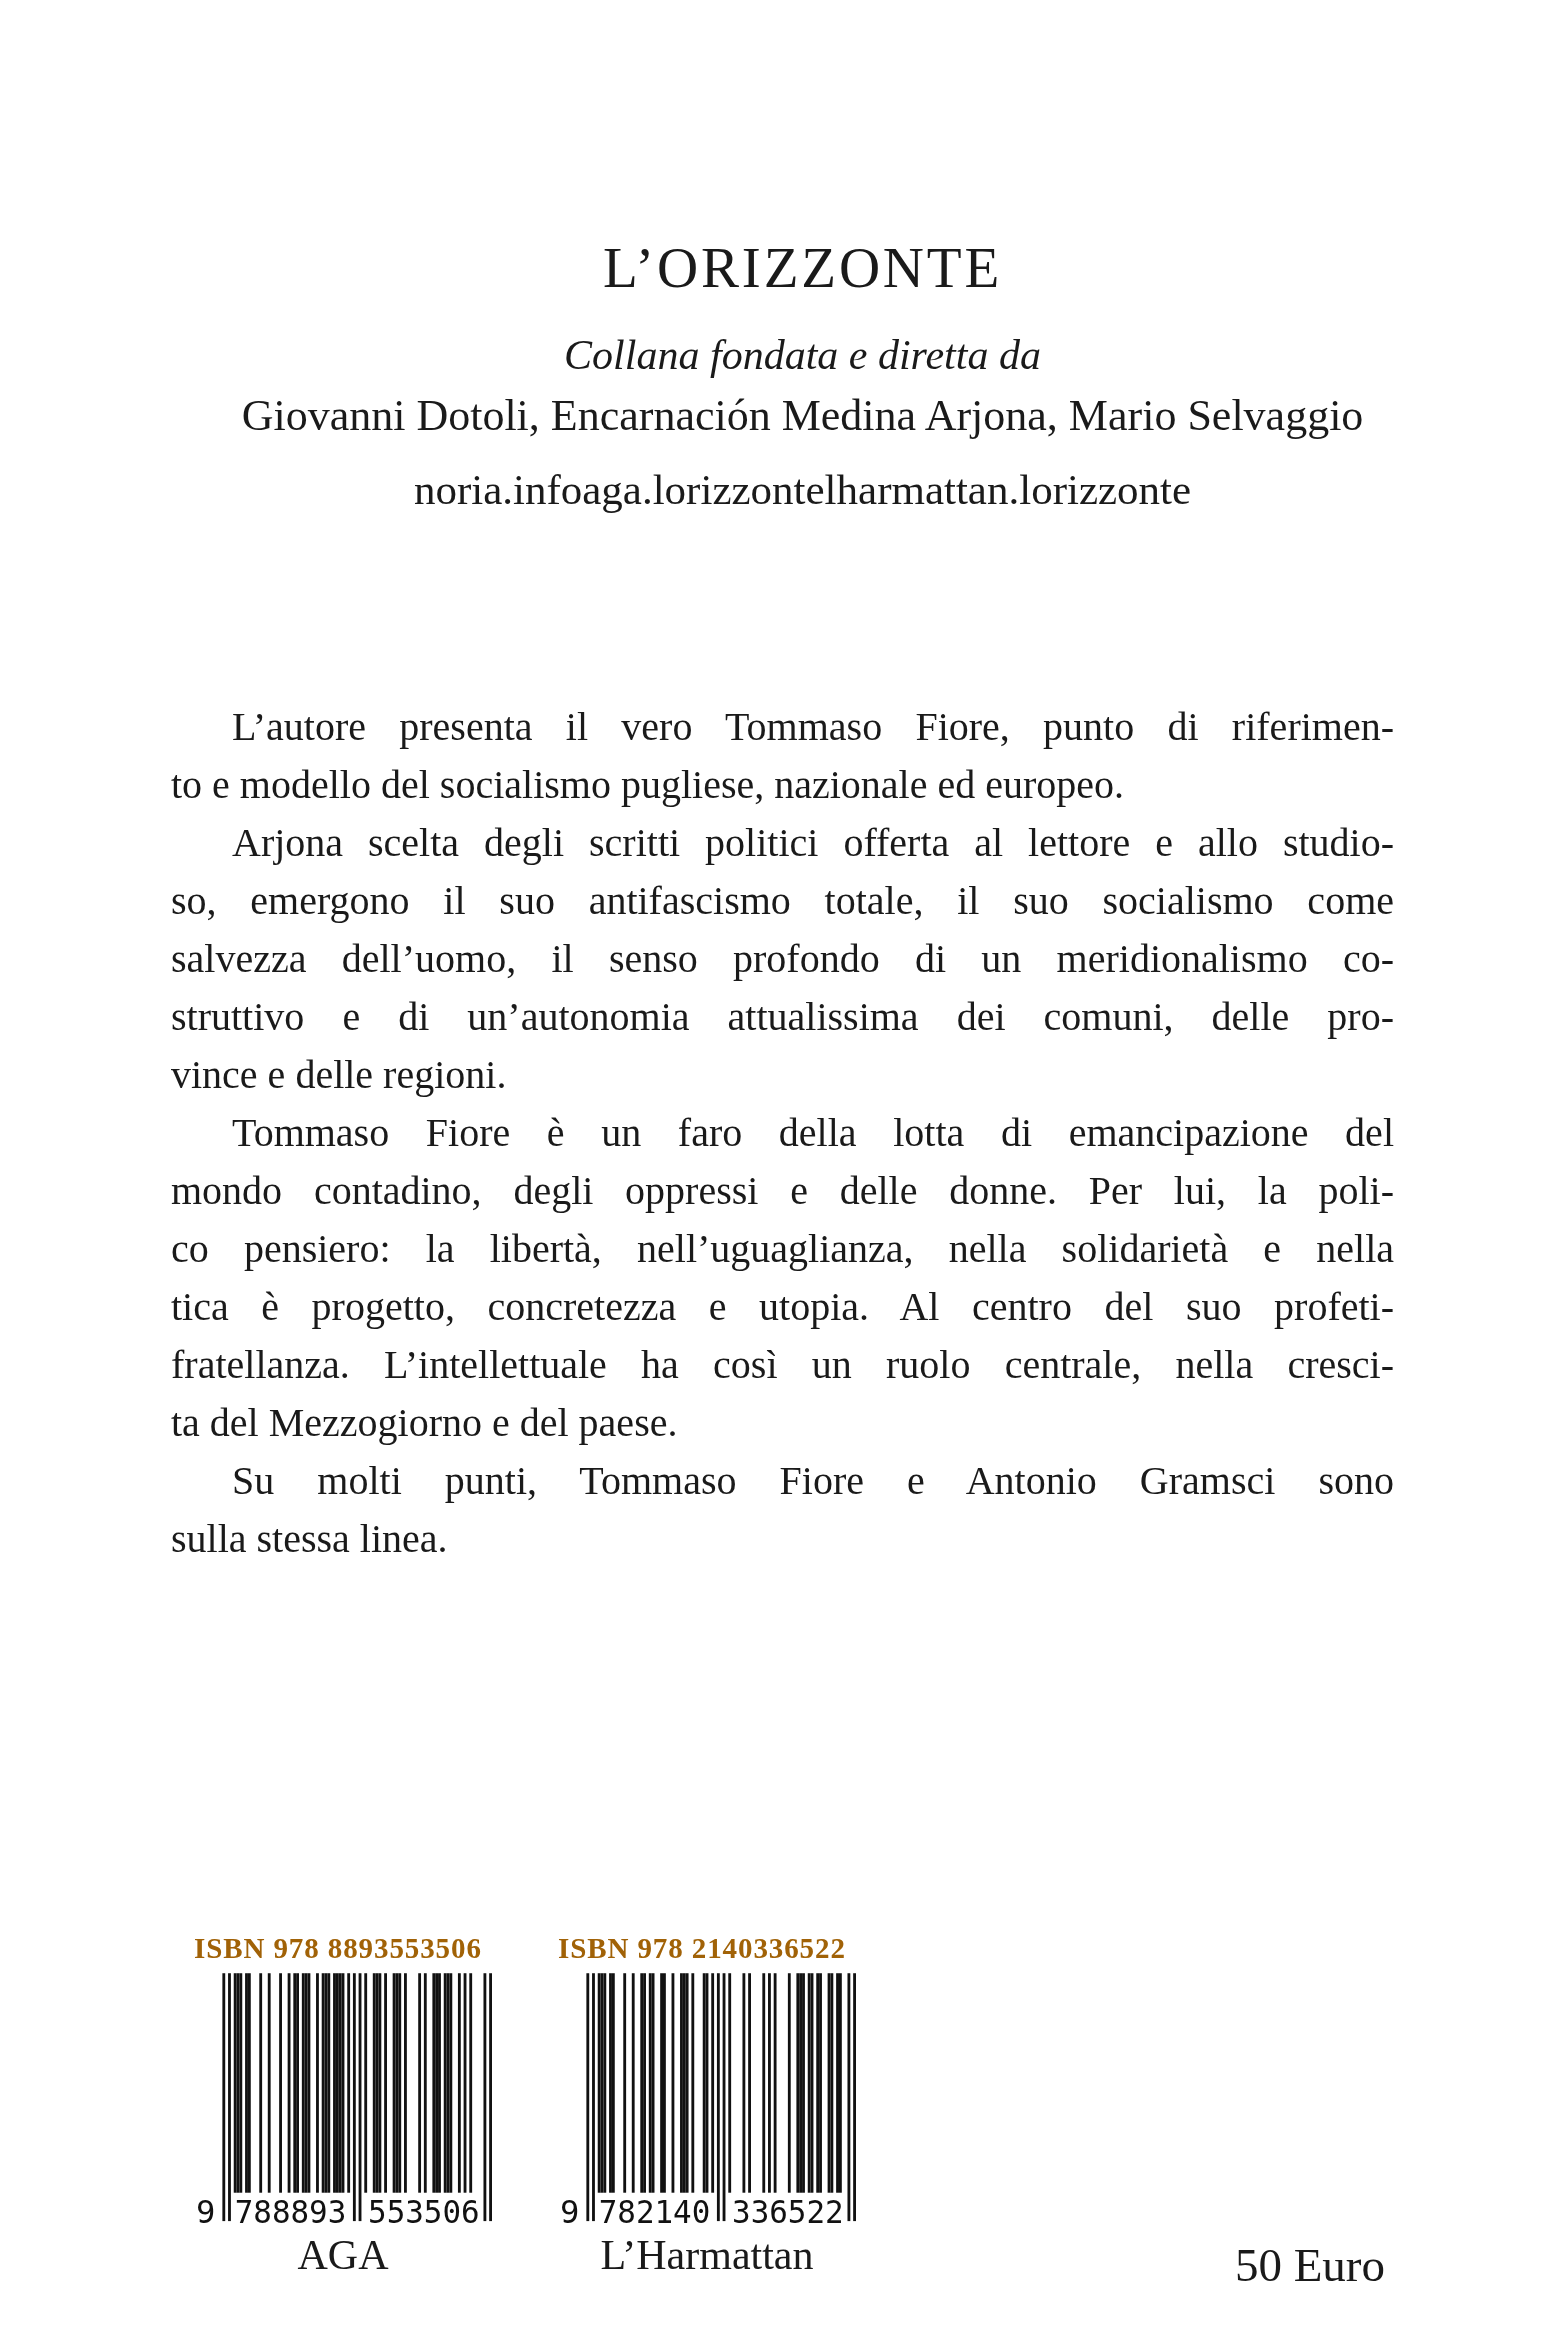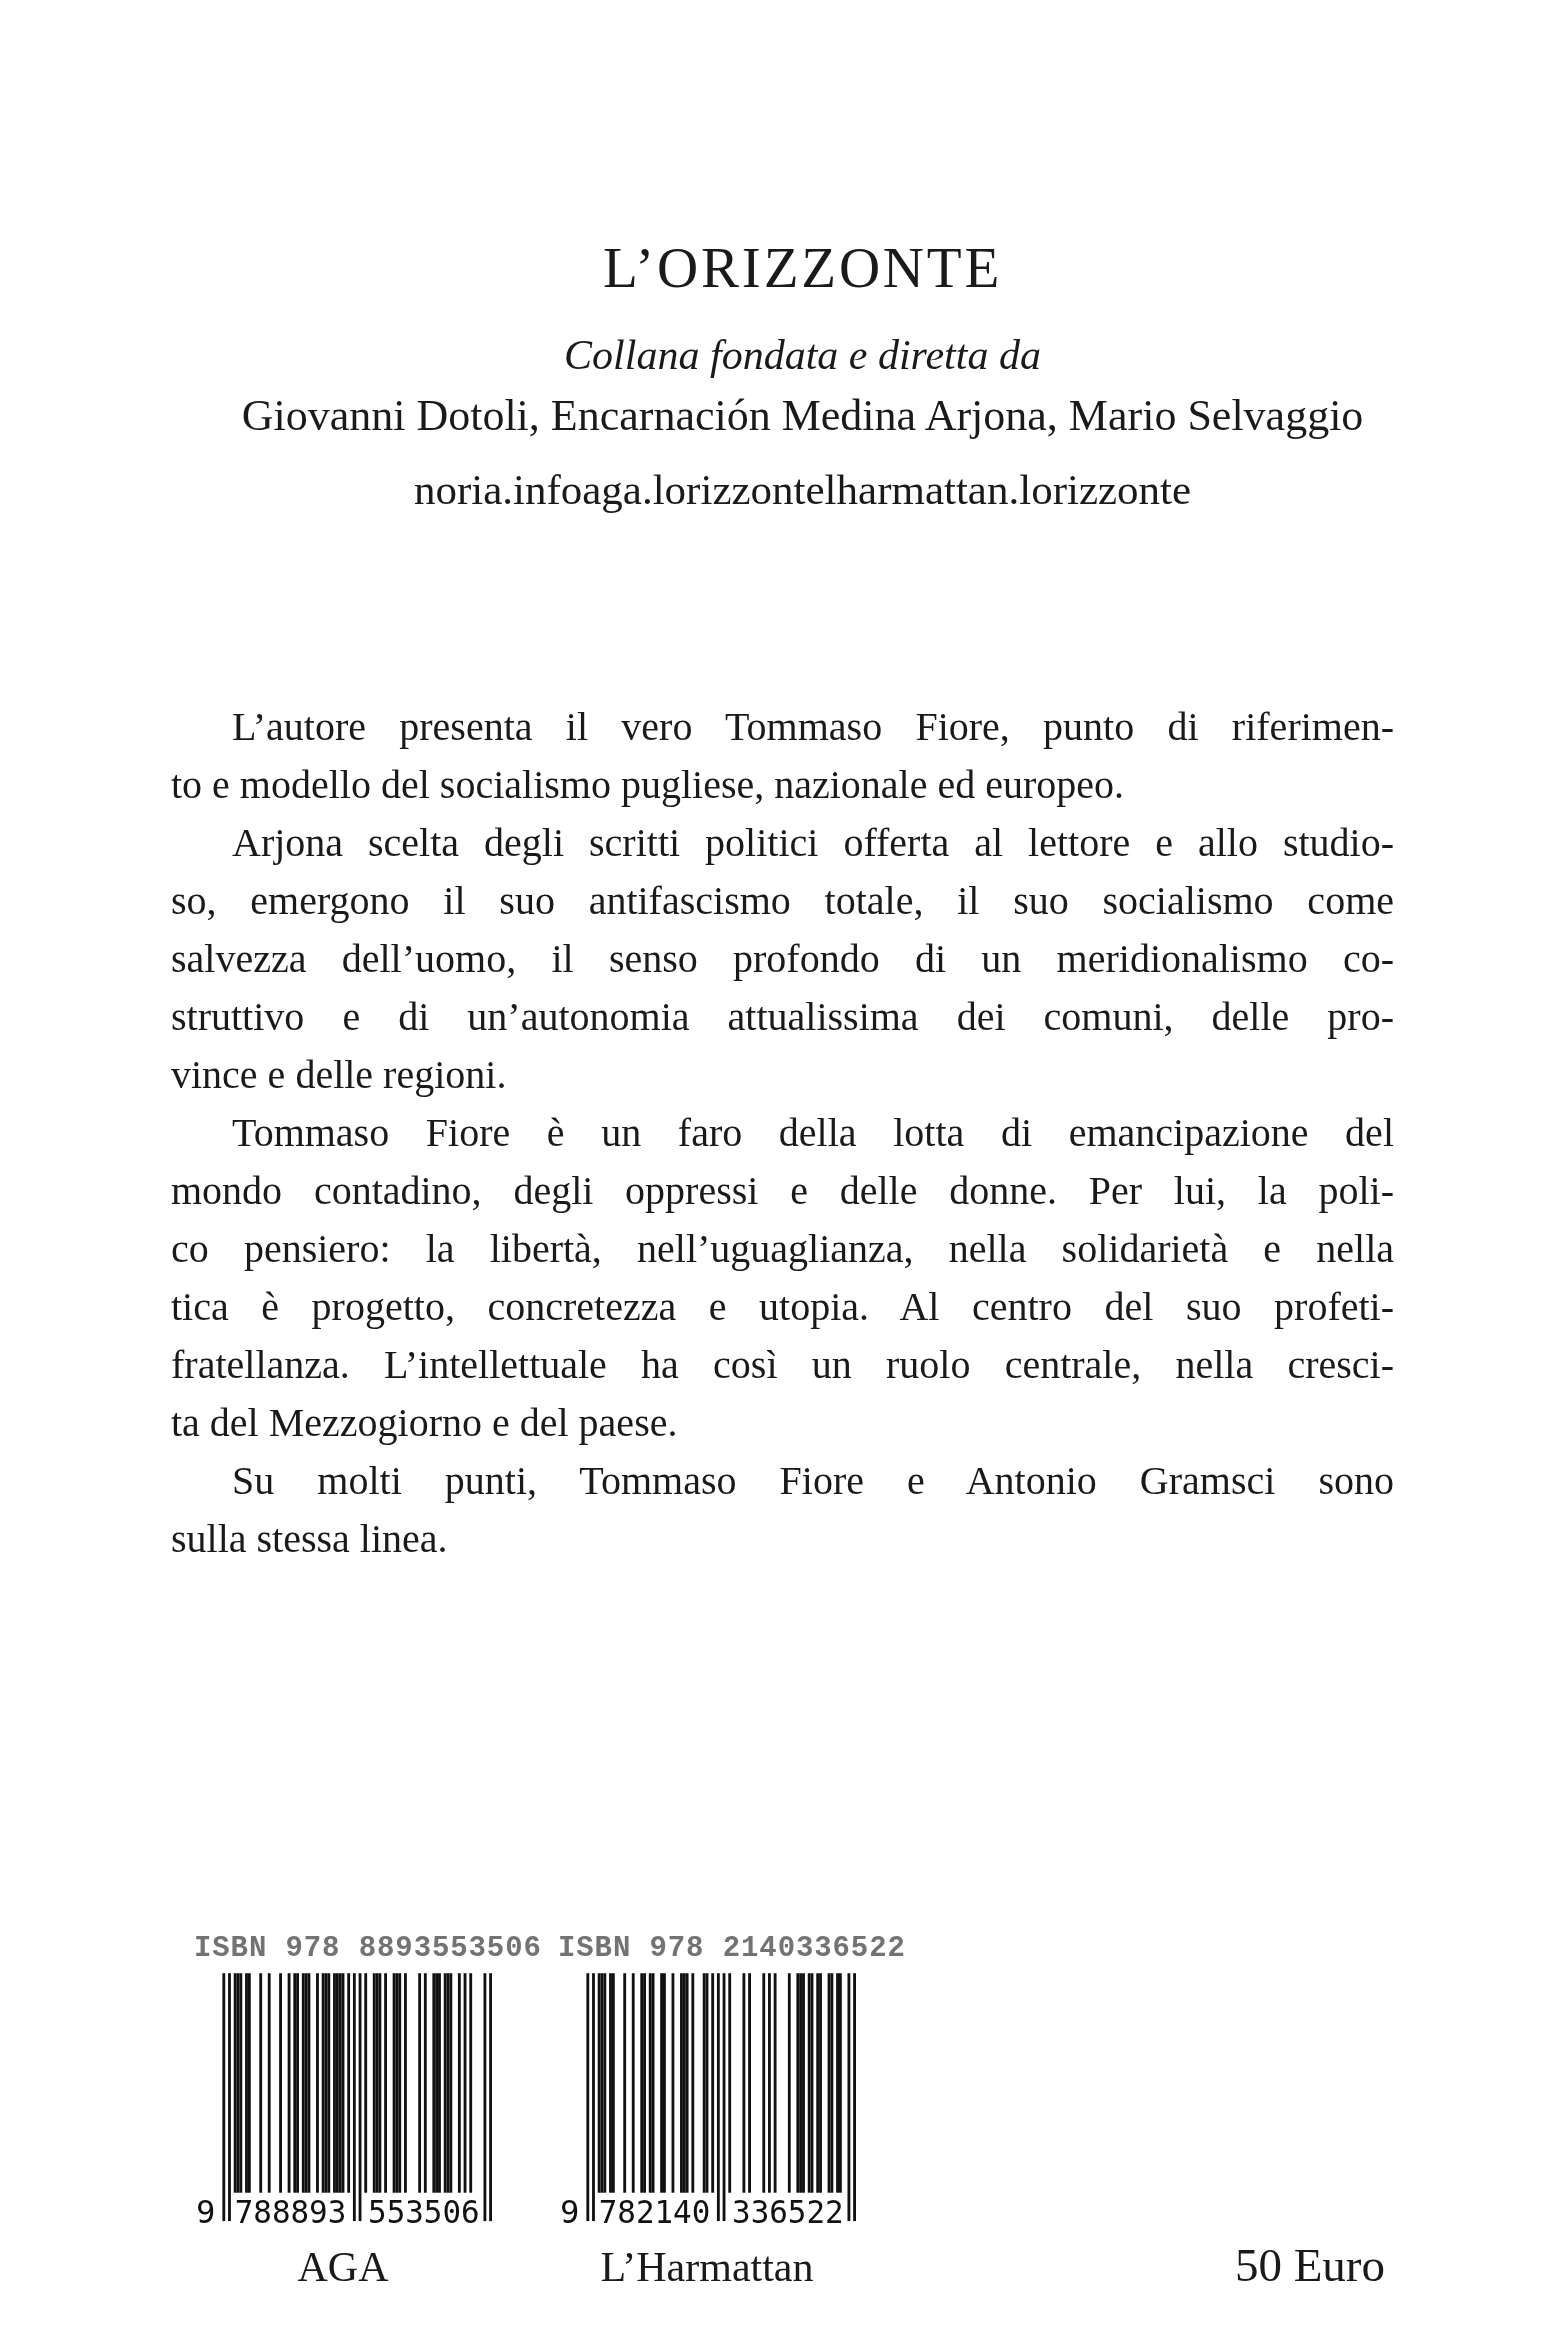--- a/index.html
+++ b/index.html
@@ -18,27 +18,27 @@
   
   .blurb{position:absolute;top:698px;left:171px;width:1223px;font-size:40px;line-height:58px;}
   .line{text-align:justify;text-align-last:justify;white-space:nowrap;}
   .line.para-end{text-align-last:left;}
   .line.para-start{text-indent:61px;}
   
   .barcode-block{position:absolute;top:1932px;width:298px;text-align:center;}
   .barcode-block.first{left:194px;}
   .barcode-block.second{left:558px;}
   .isbn{
-    font-family:Liberation Mono, monospace;font-size:29px;font-weight:600;
-    letter-spacing:0.9px;text-align:left;margin-bottom:7.6px;white-space:nowrap;color:#737373;
+    font-family:Liberation Serif, serif;font-size:29px;font-weight:600;
+    letter-spacing:0.9px;text-align:left;margin-bottom:7.6px;white-space:nowrap;color:#a16207;
   }
   .barcode svg{display:block;}
   .barcode rect{fill:#111;}
   .bc-digits{font-family:"DejaVu Sans Mono", monospace;font-size:34px;fill:#111;}
-  .publisher{font-size:42px;line-height:47px;margin-top:17px;}
+  .publisher{font-size:42px;line-height:47px;margin-top:5px;}
   .price{position:absolute;top:2239px;right:180px;font-size:47px;line-height:53px;}
 </style>
 </head>
 <body>
 
 <div class="page">
 
   <div class="series-head">
     <div class="title">L’ORIZZONTE</div>
     <div class="subtitle">Collana fondata e diretta da</div>

